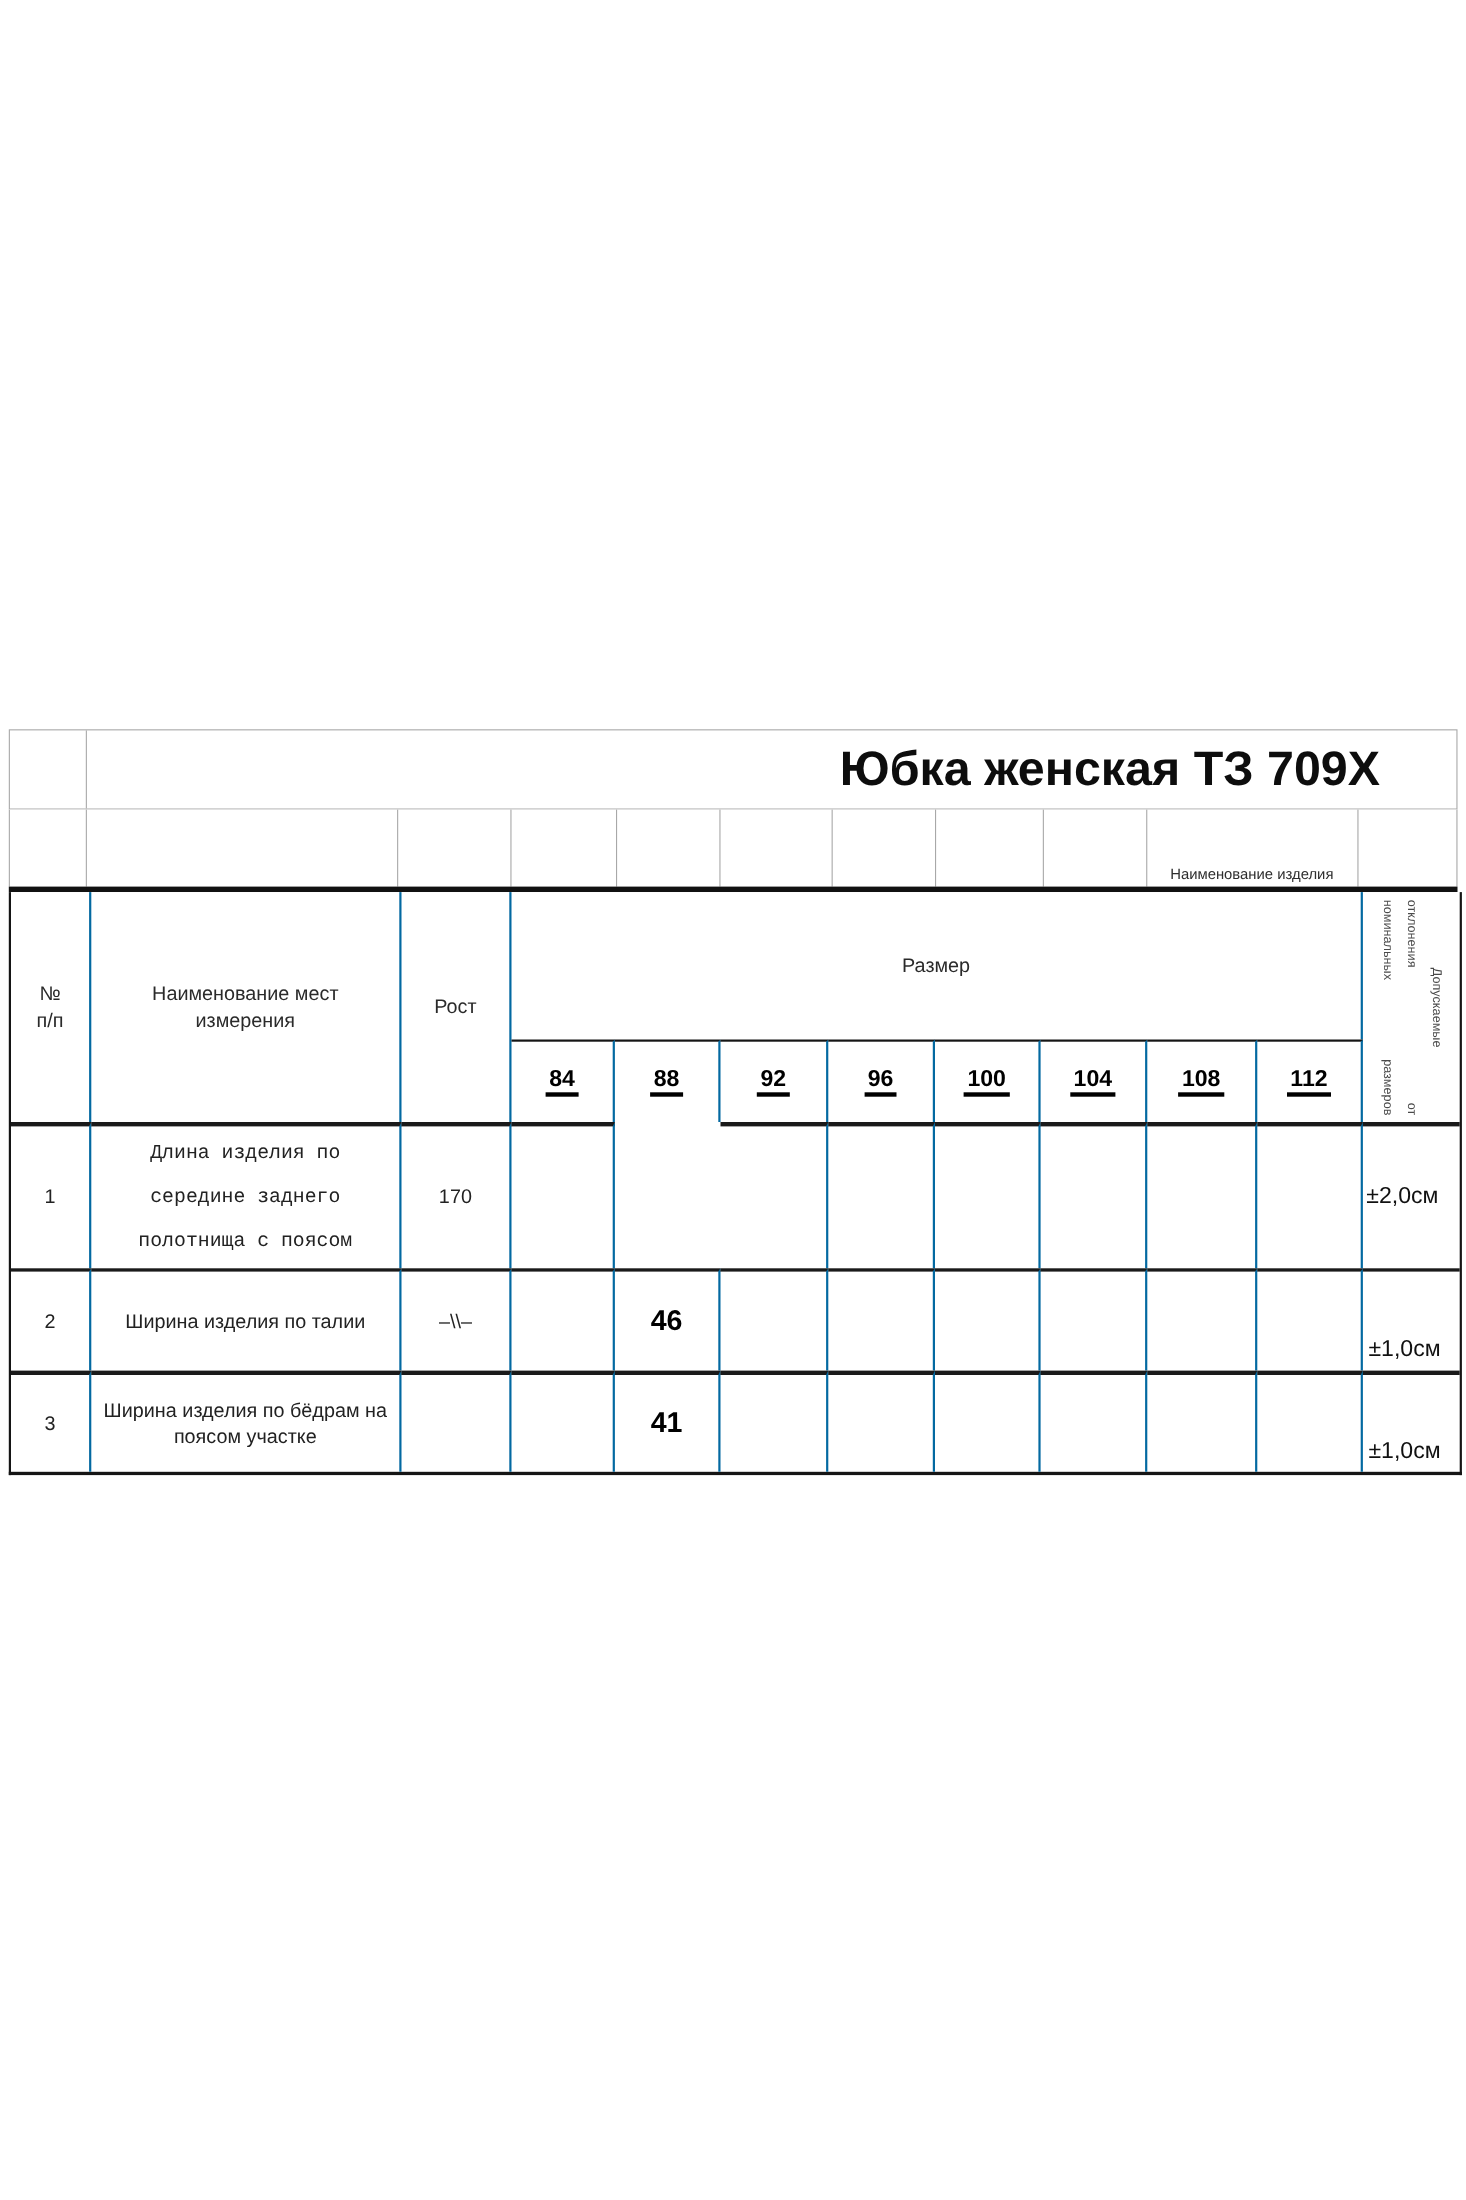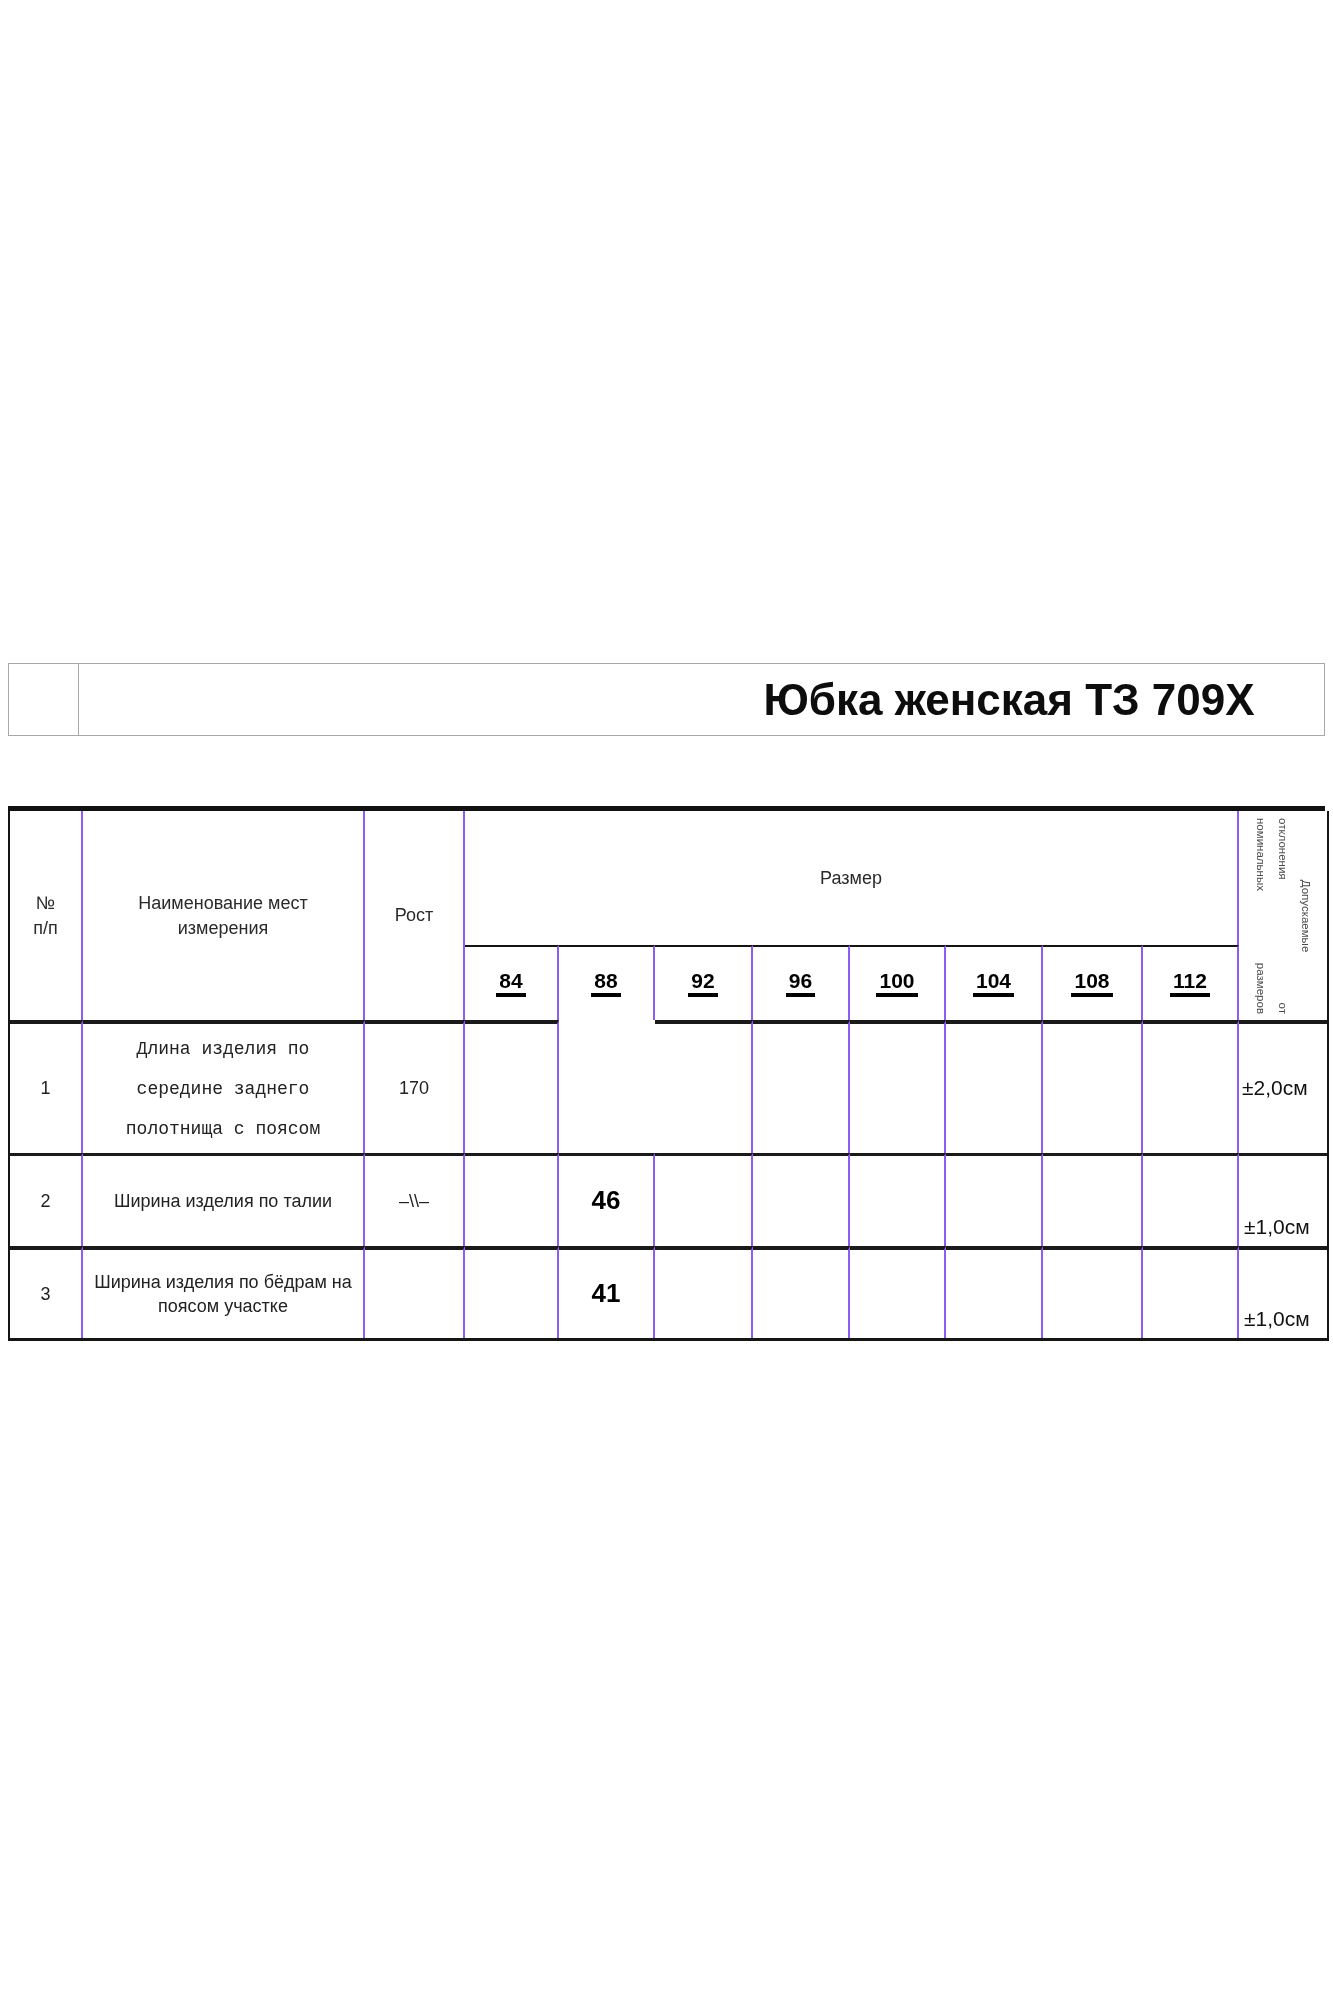--- a/index.html
+++ b/index.html
@@ -50,21 +50,21 @@
     grid-template-rows:134px 75px 133px 93px 92px;
     border-left:2px solid #151515;border-right:2px solid #151515;
     border-bottom:3px solid #151515;
     box-sizing:content-box;background:#fff;
   }
   .cell{
     display:flex;align-items:center;justify-content:center;
     text-align:center;box-sizing:border-box;overflow:hidden;
     font-size:18px;color:#222;line-height:1.35;
   }
-  .br{border-right:2px solid #8b5cf6;}
+  .br{border-right:2px solid #0369a1;}
   .bt2{border-top:2px solid #151515;}
   .bt3{border-top:3px solid #1a1a1a;}
   .bt4{border-top:4px solid #1a1a1a;}
   .hdr{color:#2a2a2a;}
   .namehdr{padding:0 28px;}
   .sz{
     font-weight:bold;font-size:21px;color:#000;
     border-bottom:4px solid #000;padding:0 3px 1px 3px;line-height:1.05;
   }
   .val{font-weight:bold;font-size:26px;color:#000;}
@@ -88,20 +88,33 @@
 </head>
 <body>
 
 <div class="canvas">
 
   <div class="rowA">
     <div class="vdiv" style="left:69px"></div>
     <div class="title-right">Юбка женская ТЗ 709Х</div>
   </div>
 
+  <div class="rowB">
+    <div class="vdiv" style="left:69px"></div>
+    <div class="vdiv" style="left:352px"></div>
+    <div class="vdiv" style="left:455px"></div>
+    <div class="vdiv" style="left:551px"></div>
+    <div class="vdiv" style="left:645px"></div>
+    <div class="vdiv" style="left:747px"></div>
+    <div class="vdiv" style="left:841px"></div>
+    <div class="vdiv" style="left:939px"></div>
+    <div class="vdiv" style="left:1033px"></div>
+    <div class="vdiv" style="left:1225px"></div>
+    <div class="product-label">Наименование изделия</div>
+  </div>
 
   <div class="thick"></div>
 
   <div class="maintable">
 
     <div class="cell br hdr" style="grid-column:1;grid-row:1/3">
       <div>
         <div>№</div>
         <div>п/п</div>
       </div>

